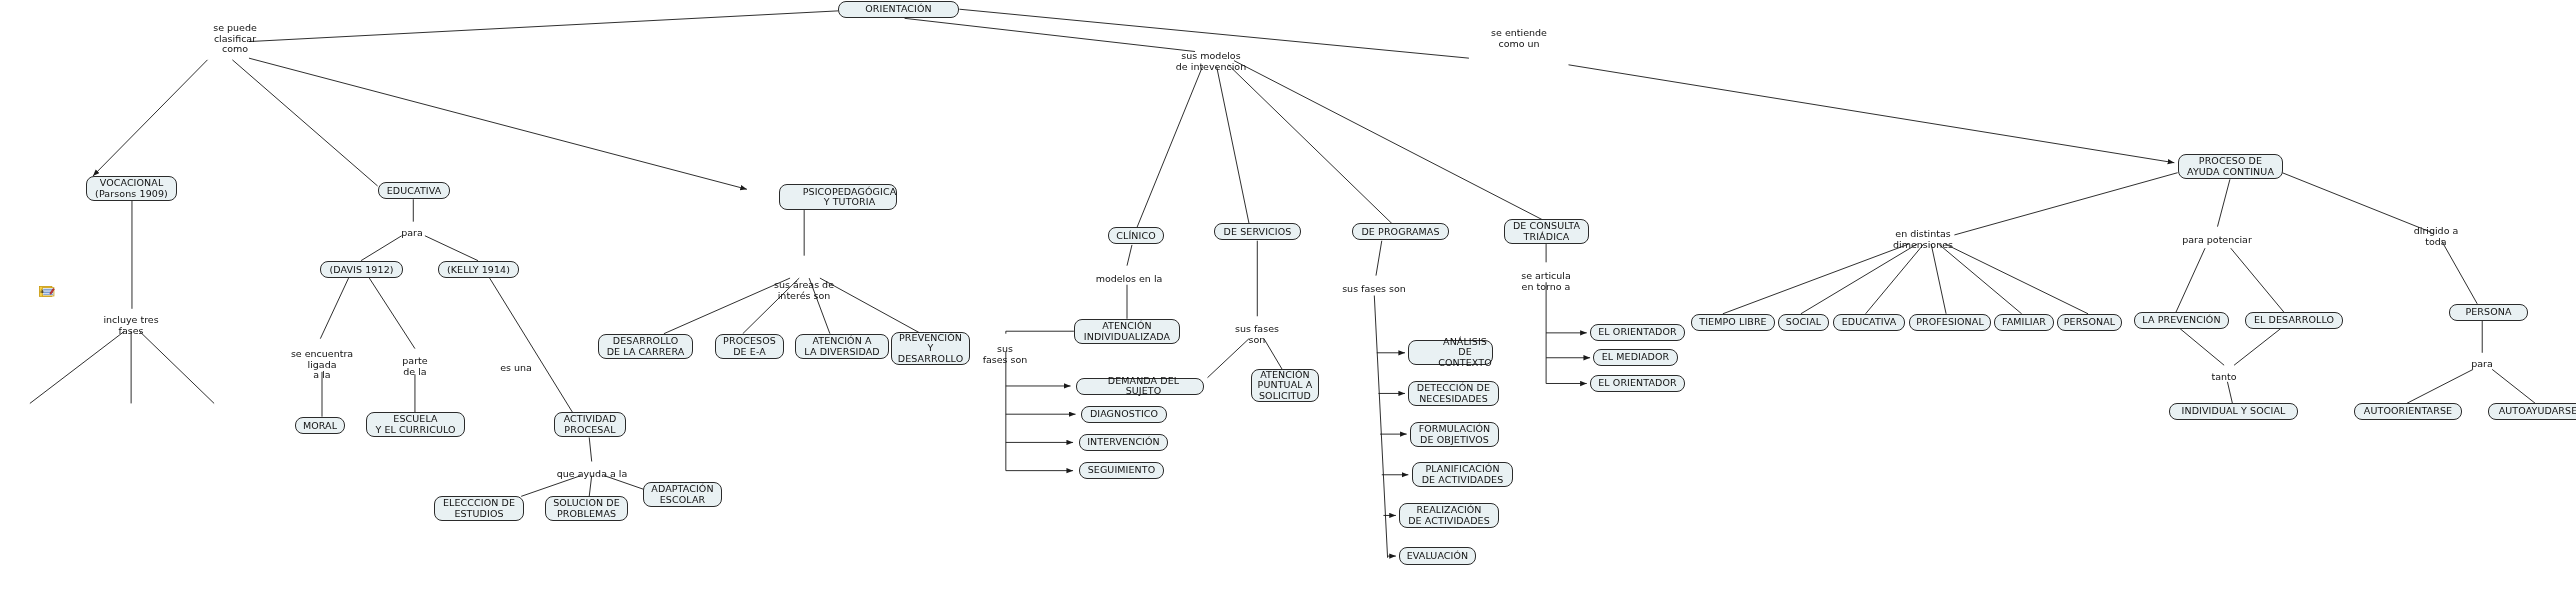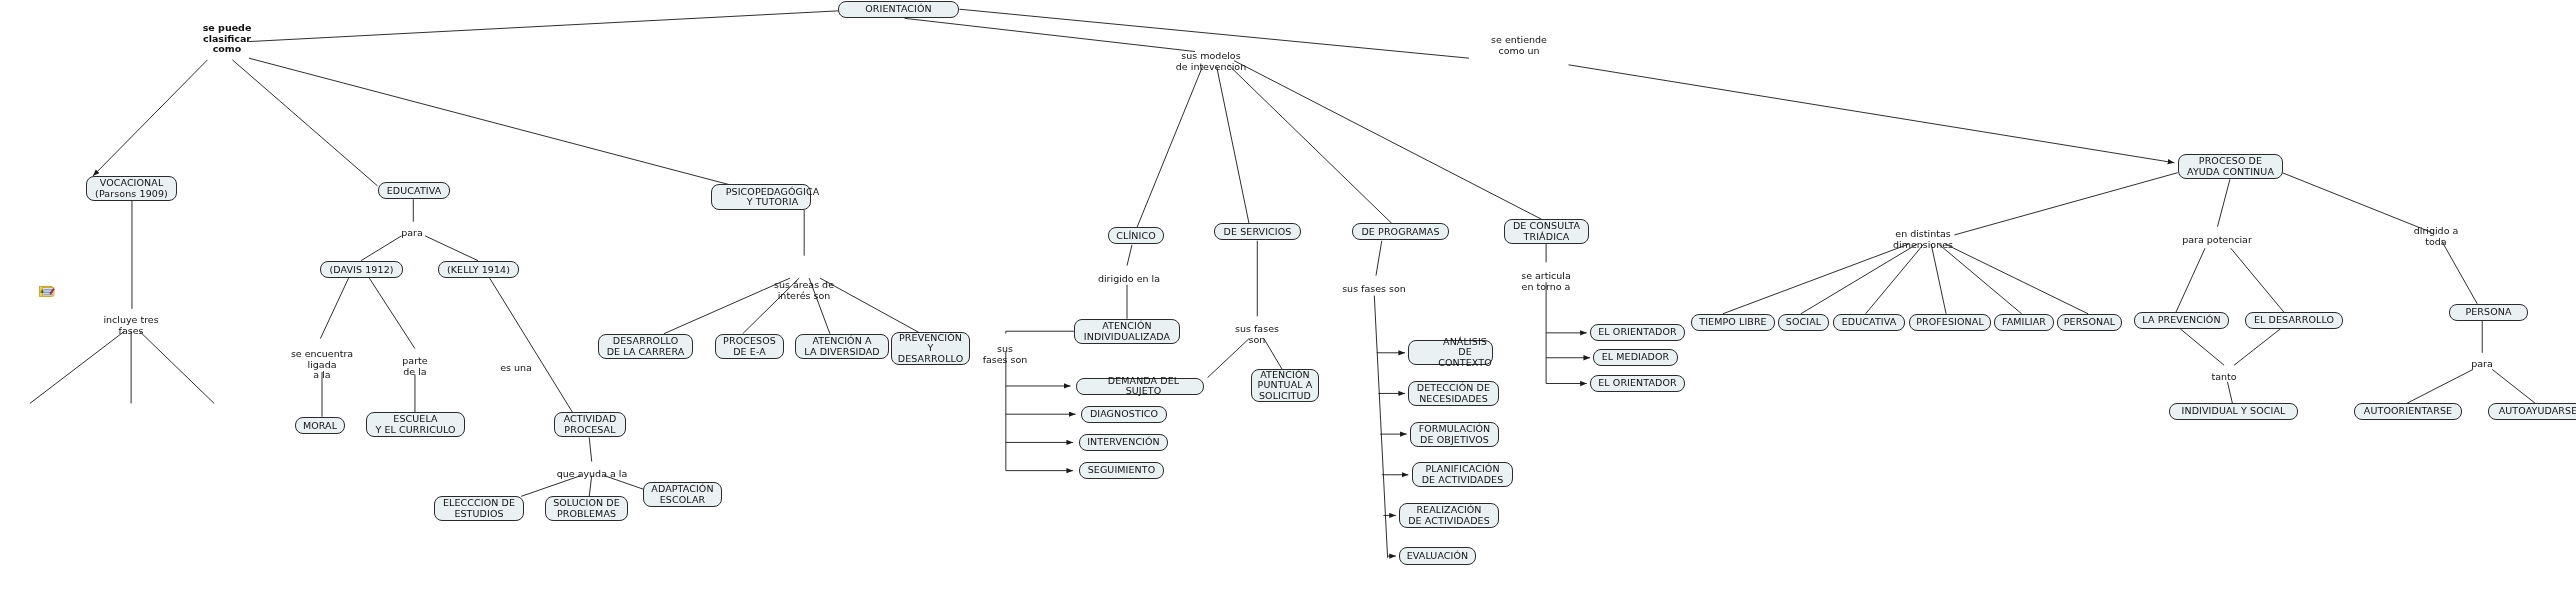--- a/index.html
+++ b/index.html
@@ -123,21 +123,21 @@
       <path d="M2980,445 L2900,486"></path>
       <path d="M3003,445 L3055,486"></path>
     </g>
   </svg>
 
   <div id="nodes-layer">
       <div class="node" style="left: 838px; top: 0.8px; width: 121px; height: 17.4px;">ORIENTACIÓN</div>
       <div class="node" style="left: 86px; top: 176px; width: 91px; height: 25px;">VOCACIONAL
 (Parsons 1909)</div>
       <div class="node" style="left: 378px; top: 182px; width: 72px; height: 17.4px;">EDUCATIVA</div>
-      <div class="node" style="left: 711px; top: 184px; width: 100px; height: 26px; padding-left: 28px;">PSICOPEDAGÓGICA
+      <div class="node" style="left: 779px; top: 184px; width: 118px; height: 26px; padding-left: 28px;">PSICOPEDAGÓGICA
 Y TUTORIA</div>
       <div class="node" style="left: 320px; top: 261px; width: 83px; height: 17.4px;">(DAVIS 1912)</div>
       <div class="node" style="left: 438px; top: 261px; width: 81px; height: 17.4px;">(KELLY 1914)</div>
       <div class="node" style="left: 295px; top: 417px; width: 50px; height: 17.4px;">MORAL</div>
       <div class="node" style="left: 366px; top: 412px; width: 99px; height: 25px;">ESCUELA
 Y EL CURRICULO</div>
       <div class="node" style="left: 554px; top: 412px; width: 72px; height: 25px;">ACTIVIDAD
 PROCESAL</div>
       <div class="node" style="left: 434px; top: 496px; width: 90px; height: 25px;">ELECCCION DE
 ESTUDIOS</div>
@@ -191,40 +191,40 @@
       <div class="node" style="left: 2178px; top: 154px; width: 105px; height: 25px;">PROCESO DE
 AYUDA CONTINUA</div>
       <div class="node" style="left: 2134px; top: 312px; width: 95px; height: 16.6px;">LA PREVENCIÓN</div>
       <div class="node" style="left: 2245px; top: 312px; width: 98px; height: 16.6px;">EL DESARROLLO</div>
       <div class="node" style="left: 2169px; top: 403px; width: 129px; height: 16.6px;">INDIVIDUAL Y SOCIAL</div>
       <div class="node" style="left: 2449px; top: 304px; width: 79px; height: 16.6px;">PERSONA</div>
       <div class="node" style="left: 2354px; top: 403px; width: 108px; height: 16.6px;">AUTOORIENTARSE</div>
       <div class="node" style="left: 2488px; top: 403px; width: 100px; height: 16.6px;">AUTOAYUDARSE</div>
     </div>
   <div id="labels-layer">
-      <div class="lbl" style="left: 227px; top: 23px; font-weight: bold;">se puede
+      <div class="lbl" style="left: 235px; top: 23px;">se puede
 clasificar
 como</div>
-      <div class="lbl" style="left: 1519px; top: 28px; margin-top: 7px;">se entiende
+      <div class="lbl" style="left: 1519px; top: 28px;">se entiende
 como un</div>
       <div class="lbl" style="left: 1211px; top: 51px;">sus modelos
 de intevencion</div>
       <div class="lbl" style="left: 131px; top: 315px;">incluye tres
 fases</div>
       <div class="lbl" style="left: 412px; top: 228px;">para</div>
       <div class="lbl" style="left: 322px; top: 349px;">se encuentra
 ligada
 a la</div>
       <div class="lbl" style="left: 415px; top: 356px;">parte
 de la</div>
       <div class="lbl" style="left: 516px; top: 363px;">es una</div>
       <div class="lbl" style="left: 592px; top: 469px;">que ayuda a la</div>
       <div class="lbl" style="left: 804px; top: 280px;">sus áreas de
 interés son</div>
-      <div class="lbl" style="left: 1129px; top: 274px;">dirigido en la</div>
+      <div class="lbl" style="left: 1129px; top: 274px;">modelos en la</div>
       <div class="lbl" style="left: 1005px; top: 344px;">sus
 fases son</div>
       <div class="lbl" style="left: 1257px; top: 324px;">sus fases
 son</div>
       <div class="lbl" style="left: 1374px; top: 284px;">sus fases son</div>
       <div class="lbl" style="left: 1546px; top: 271px;">se articula
 en torno a</div>
       <div class="lbl" style="left: 1923px; top: 229px;">en distintas
 dimensiones</div>
       <div class="lbl" style="left: 2217px; top: 235px;">para potenciar</div>

